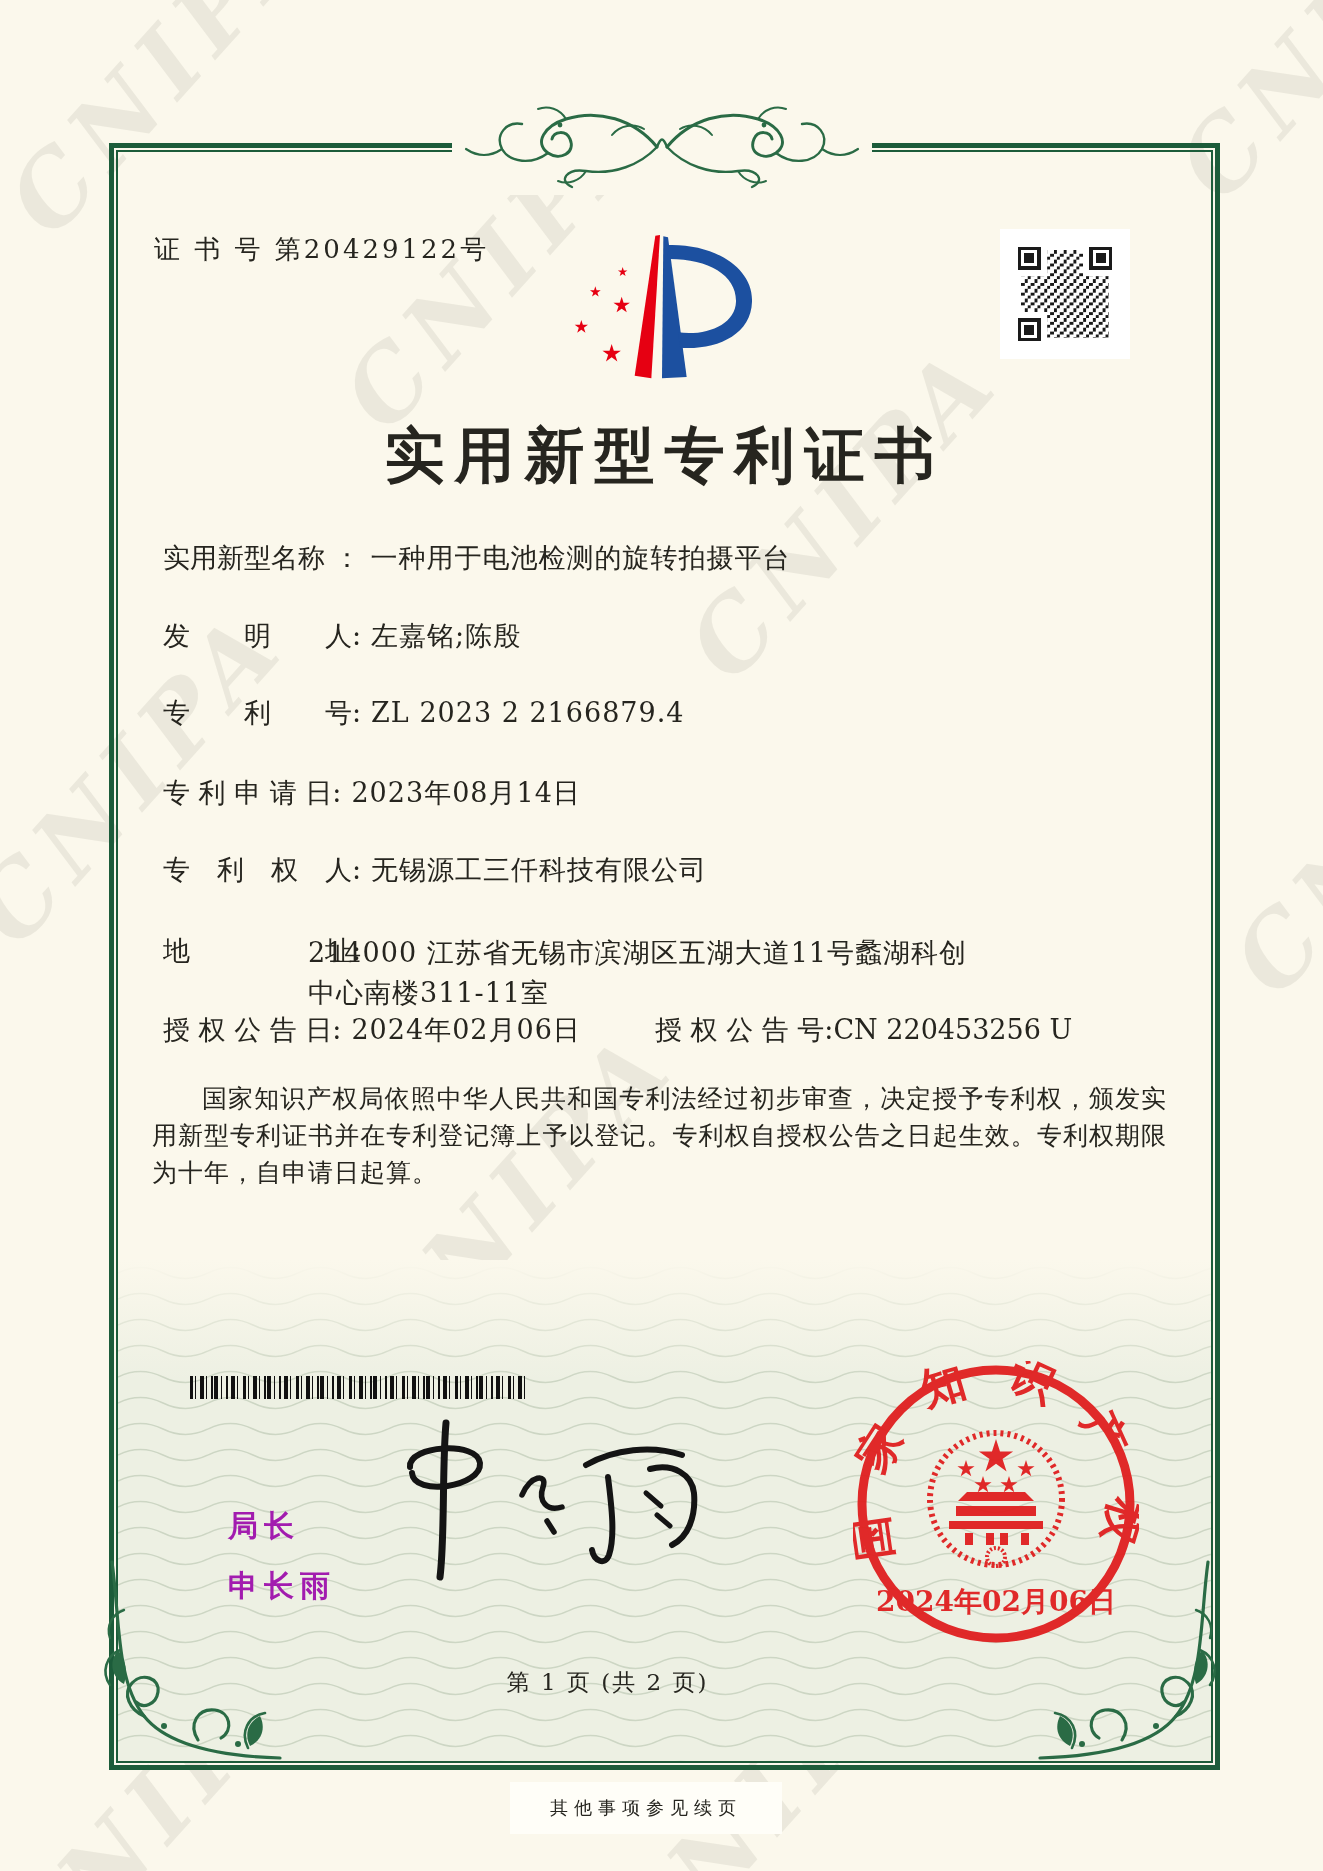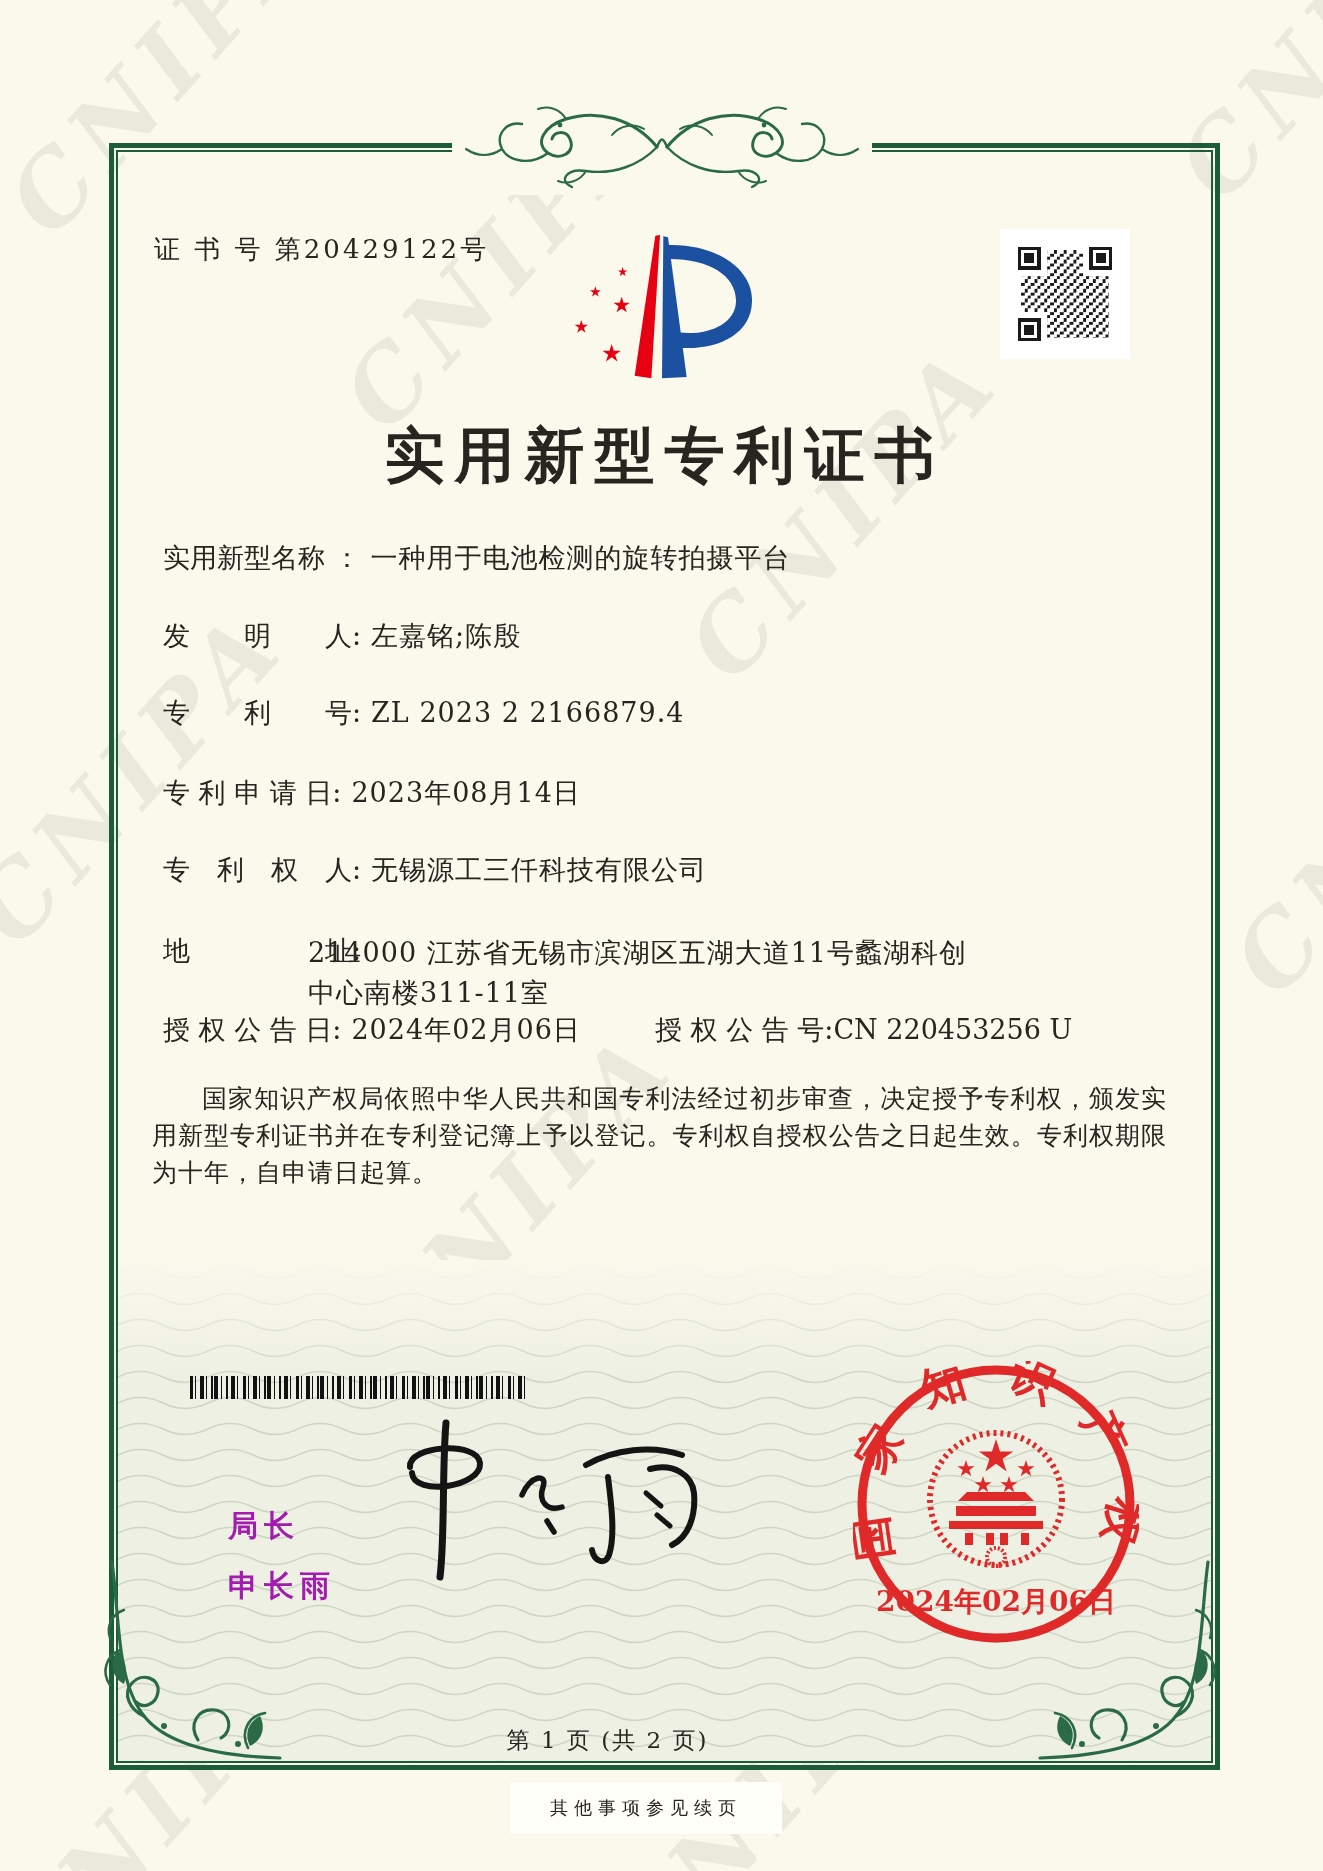--- a/index.html
+++ b/index.html
@@ -89,21 +89,21 @@
   .director-title,.director-name{
     position:absolute;left:228px;z-index:4;
     font-family:"DejaVu Sans","Liberation Sans",sans-serif;
     font-weight:700;font-size:30px;letter-spacing:6px;color:#a21caf;
   }
   .director-title{top:1506px;}
   .director-name{top:1566px;}
   .signature{position:absolute;left:350px;top:1415px;width:380px;height:175px;z-index:4;}
   .seal{position:absolute;left:853px;top:1361px;width:286px;height:286px;z-index:5;opacity:.93;}
   .page-info{
-    position:absolute;left:109px;top:1725px;width:997px;text-align:center;
+    position:absolute;left:109px;top:1667px;width:997px;text-align:center;
     font-size:23px;z-index:4;letter-spacing:2px;
   }
   .cont-note{
     position:absolute;left:510px;top:1782px;width:272px;height:52px;
     background:#fffef8;z-index:4;display:flex;align-items:center;justify-content:center;
     font-size:18px;letter-spacing:6px;
   }
 </style>
 </head>
 <body>

